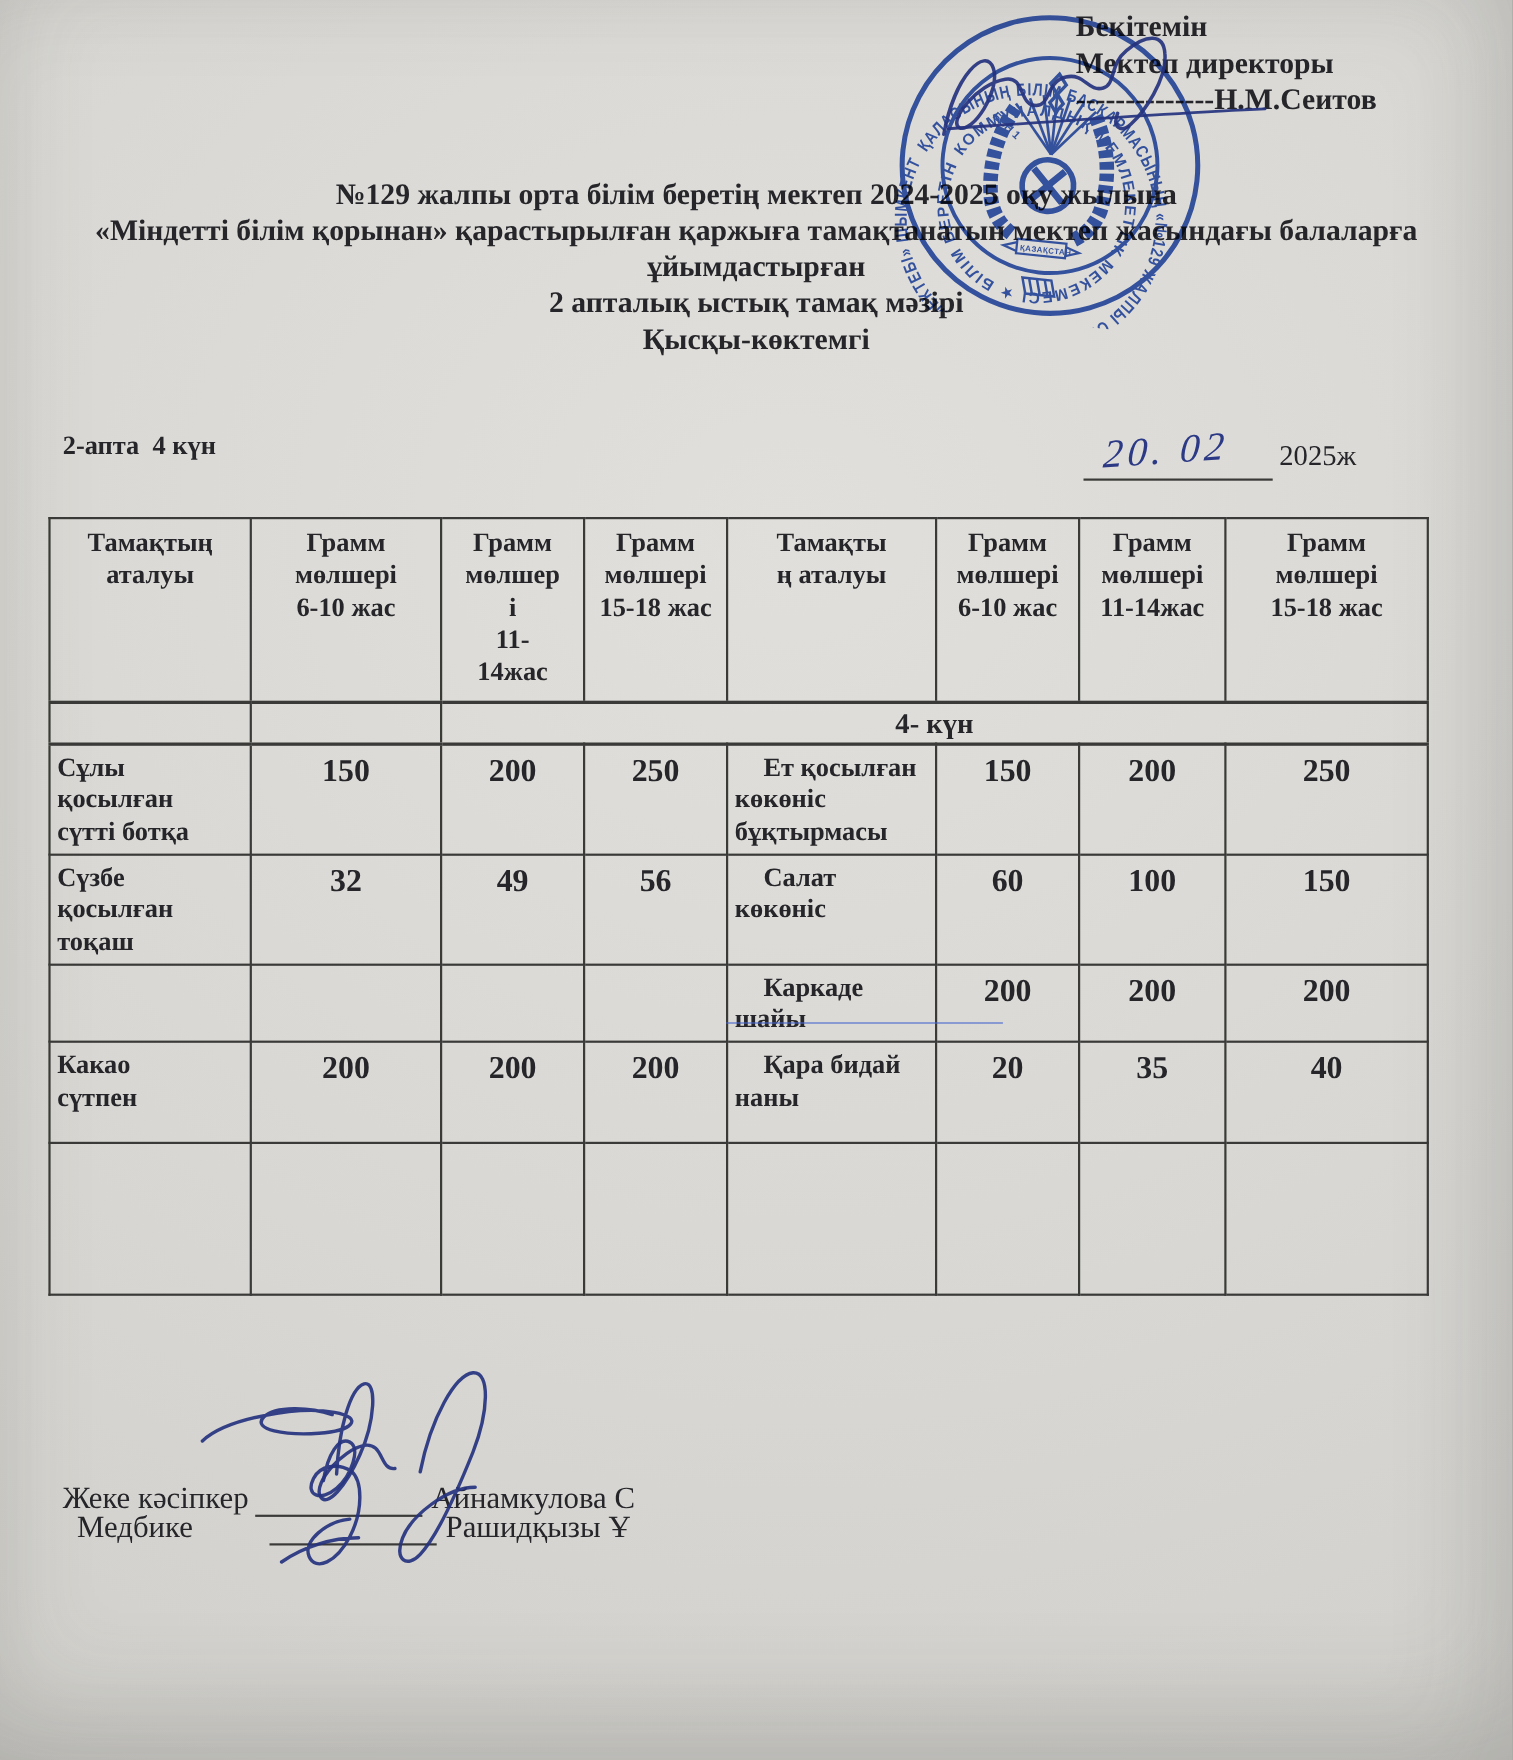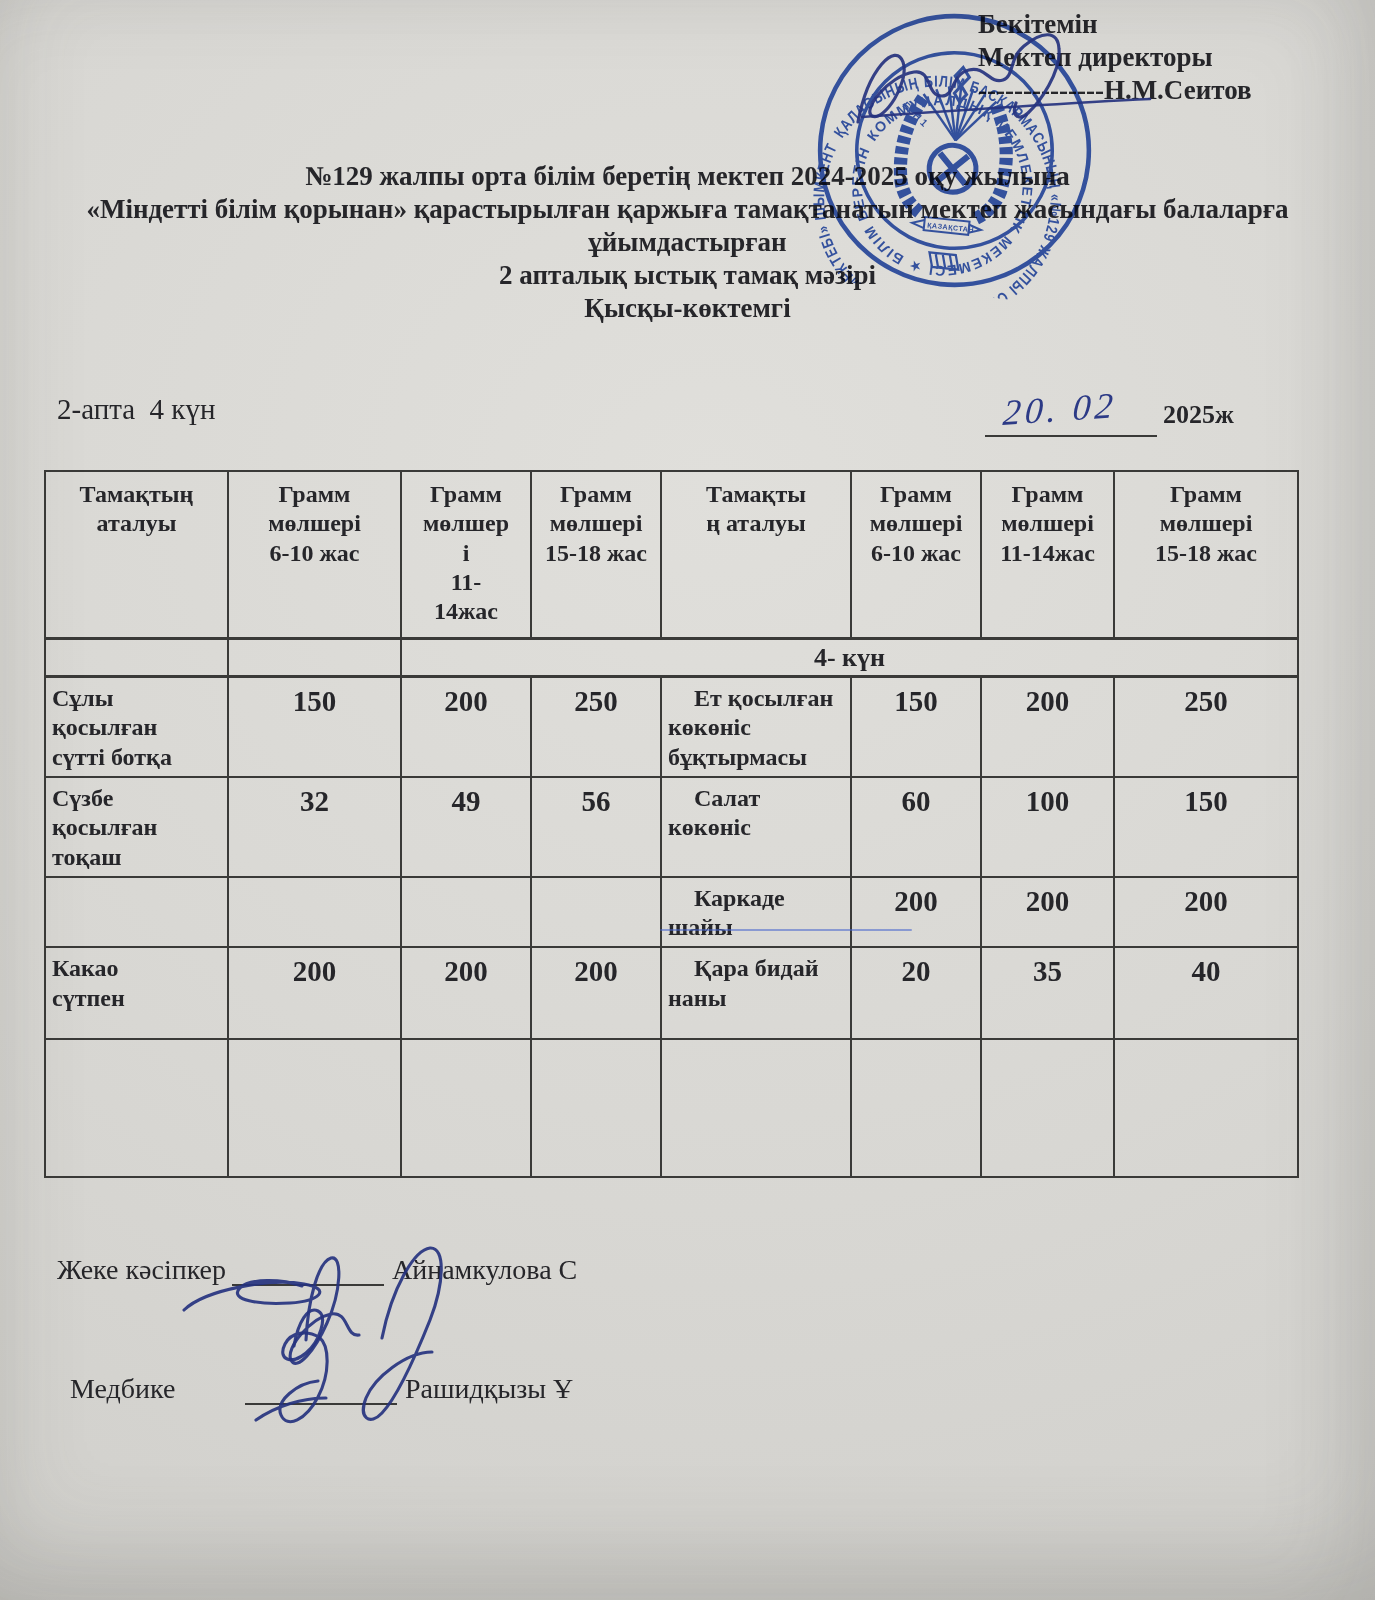--- a/index.html
+++ b/index.html
@@ -19,26 +19,26 @@
   
   .approval{position:absolute;left:978px;top:8px;width:330px;line-height:33px;
     font-weight:bold;font-size:27px;}
   .approval .ln{white-space:nowrap;}
 
   
   .title{position:absolute;left:15px;top:160px;width:1345px;text-align:center;
     font-weight:bold;font-size:27px;line-height:33px;}
 
   
-  .week{position:absolute;left:57px;top:393px;font-weight:normal;font-size:29px;white-space:pre;}
+  .week{position:absolute;left:57px;top:393px;font-weight:bold;font-size:24px;white-space:pre;}
   .dateline{position:absolute;left:985px;top:392px;width:330px;height:50px;}
   .date-underline{position:absolute;left:0;top:43px;width:172px;border-bottom:2.5px solid #3a3a38;}
   .date-hand{position:absolute;left:18px;top:-4px;font-size:36px;font-style:italic;
     color:#2c3a86;letter-spacing:4px;transform:rotate(-4deg) skewX(-8deg);white-space:pre;}
-  .date-year{position:absolute;left:178px;top:8px;font-weight:bold;font-size:26px;}
+  .date-year{position:absolute;left:178px;top:8px;font-weight:normal;font-size:26px;}
 
   
   table.menu{position:absolute;left:44px;top:470px;width:1253px;
     border-collapse:collapse;table-layout:fixed;
     font-size:24px;line-height:1.22;}
   table.menu td,table.menu th{border:2px solid #3a3a38;vertical-align:top;
     padding:6px 6px 4px 6px;font-weight:bold;overflow:hidden;}
   table.menu th{font-weight:bold;text-align:center;padding-top:8px;white-space:pre-line;}
   th.h-left{text-align:left;padding-left:12px;}
   td.dish{text-align:left;padding-left:12px;white-space:pre-line;}
@@ -52,21 +52,21 @@
   tr.tr-r3{height:92px;padding-left:24px;} tr.tr-r4{height:138px;}
 
   .blue-artifact{position:absolute;left:660px;top:929px;width:252px;height:2px;
     background:rgba(70,100,205,.55);border-radius:2px;}
 
   
   .sig-row{position:absolute;left:57px;font-size:28px;display:flex;align-items:flex-end;}
   .sig-row .lbl{width:175px;}
   .sig-row .line{width:152px;border-bottom:2px solid #3a3a38;height:30px;}
   .sig-row .nm{margin-left:8px;}
-  .sig-row-1{top:1254px;}
+  .sig-row-1{top:1347px;}
   .sig-row-2{top:1373px;margin-left:13px;}
 
   
   .stamp{position:absolute;left:812px;top:8px;width:285px;height:285px;
     mix-blend-mode:multiply;opacity:.93;transform:rotate(6deg);}
   .stamp text{font-family:"Liberation Sans","DejaVu Sans",sans-serif;font-weight:bold;
     fill:#2d52b5;}
 
   
   .ink{position:absolute;left:0;top:0;pointer-events:none;}

